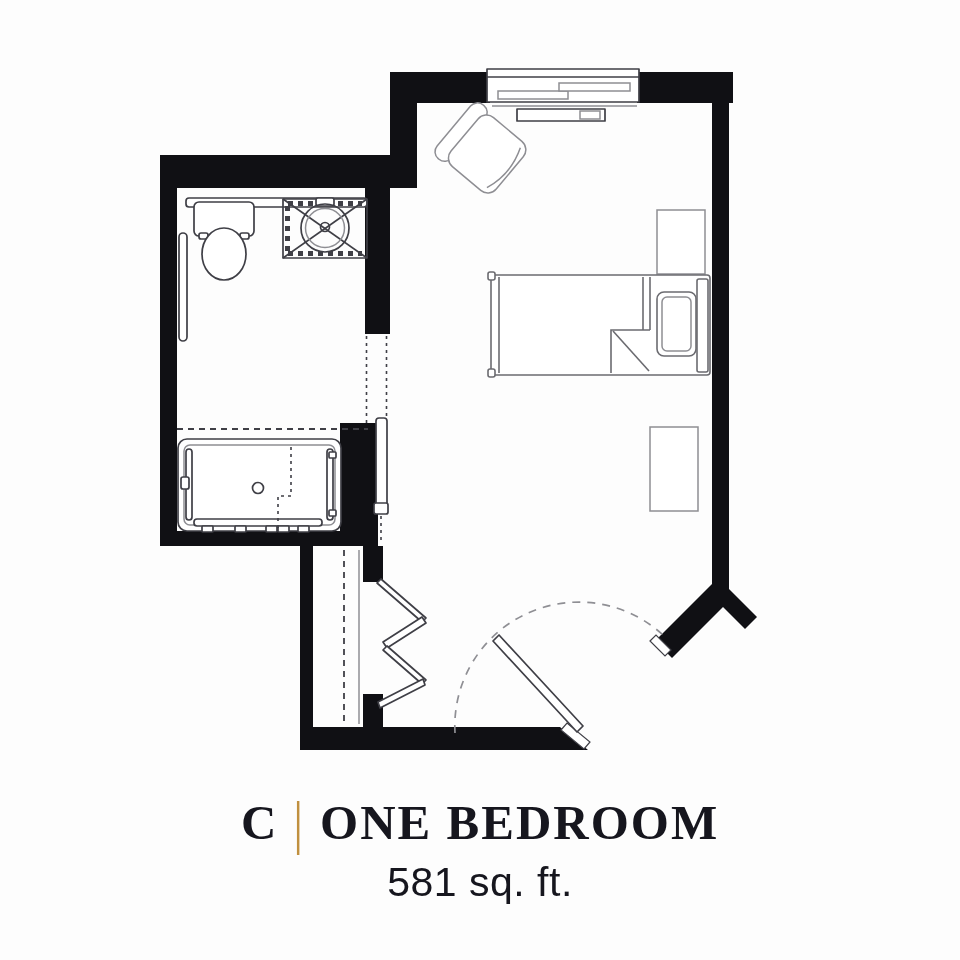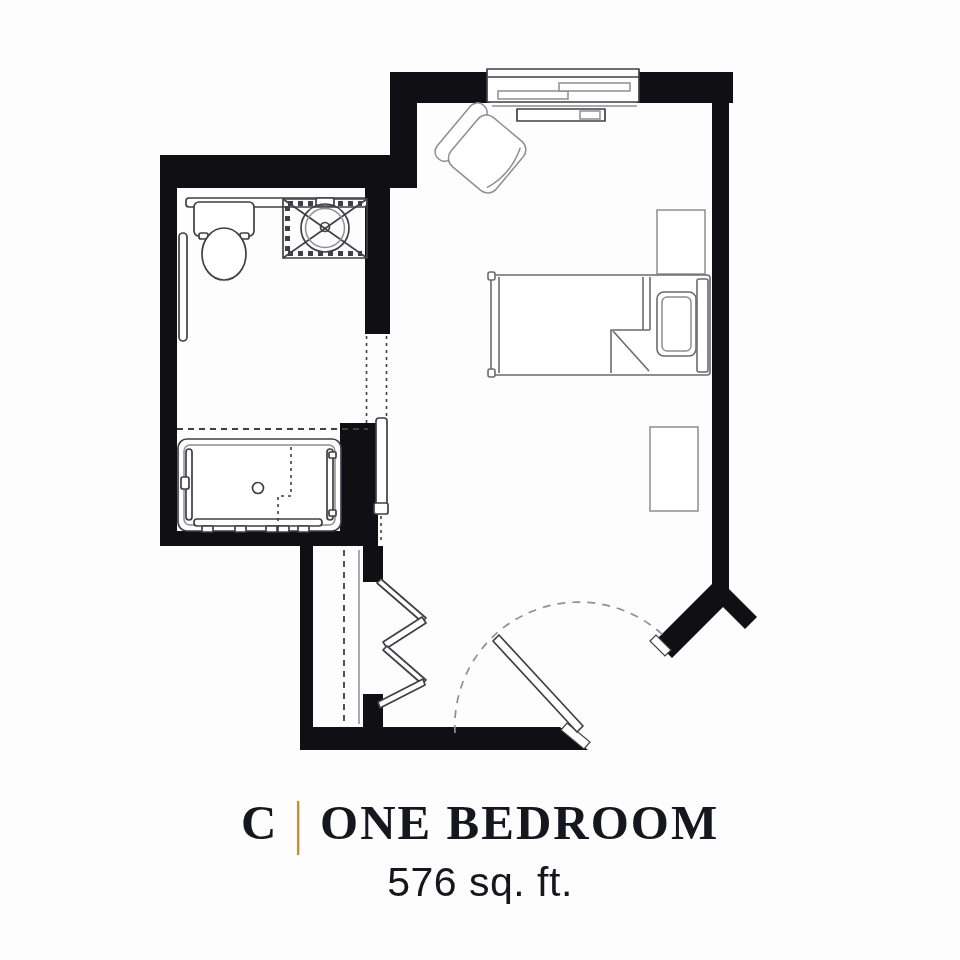--- a/index.html
+++ b/index.html
@@ -146,16 +146,16 @@
 
     <g>
       <path class="arc" d="M 455 733 A 124 124 0 0 1 664 636"></path>
       <polygon class="fx" points="583,726 499,635 493,641 577,732"></polygon>
     </g>
 
   </svg>
 
   <div class="caption">
     <div class="title-row"><span>C</span><span class="separator">|</span><span>ONE BEDROOM</span></div>
-    <div class="area-row">576 sq. ft.</div>
+    <div class="area-row">581 sq. ft.</div>
   </div>
 
 </div>
 
 </body></html>

